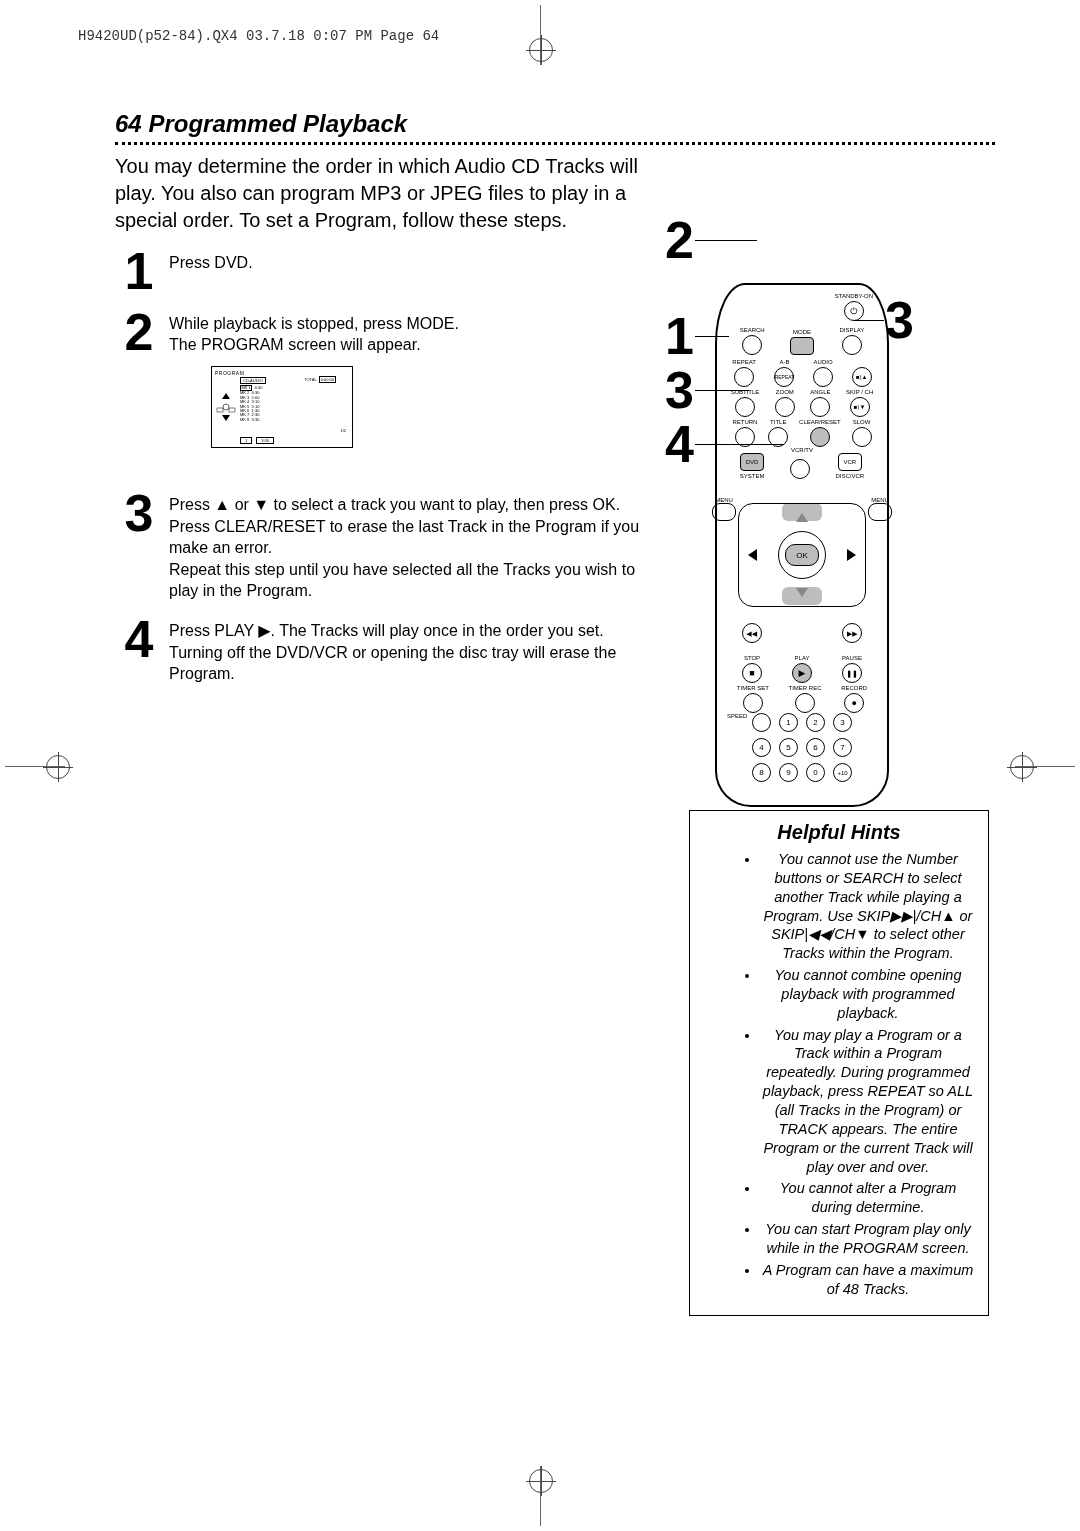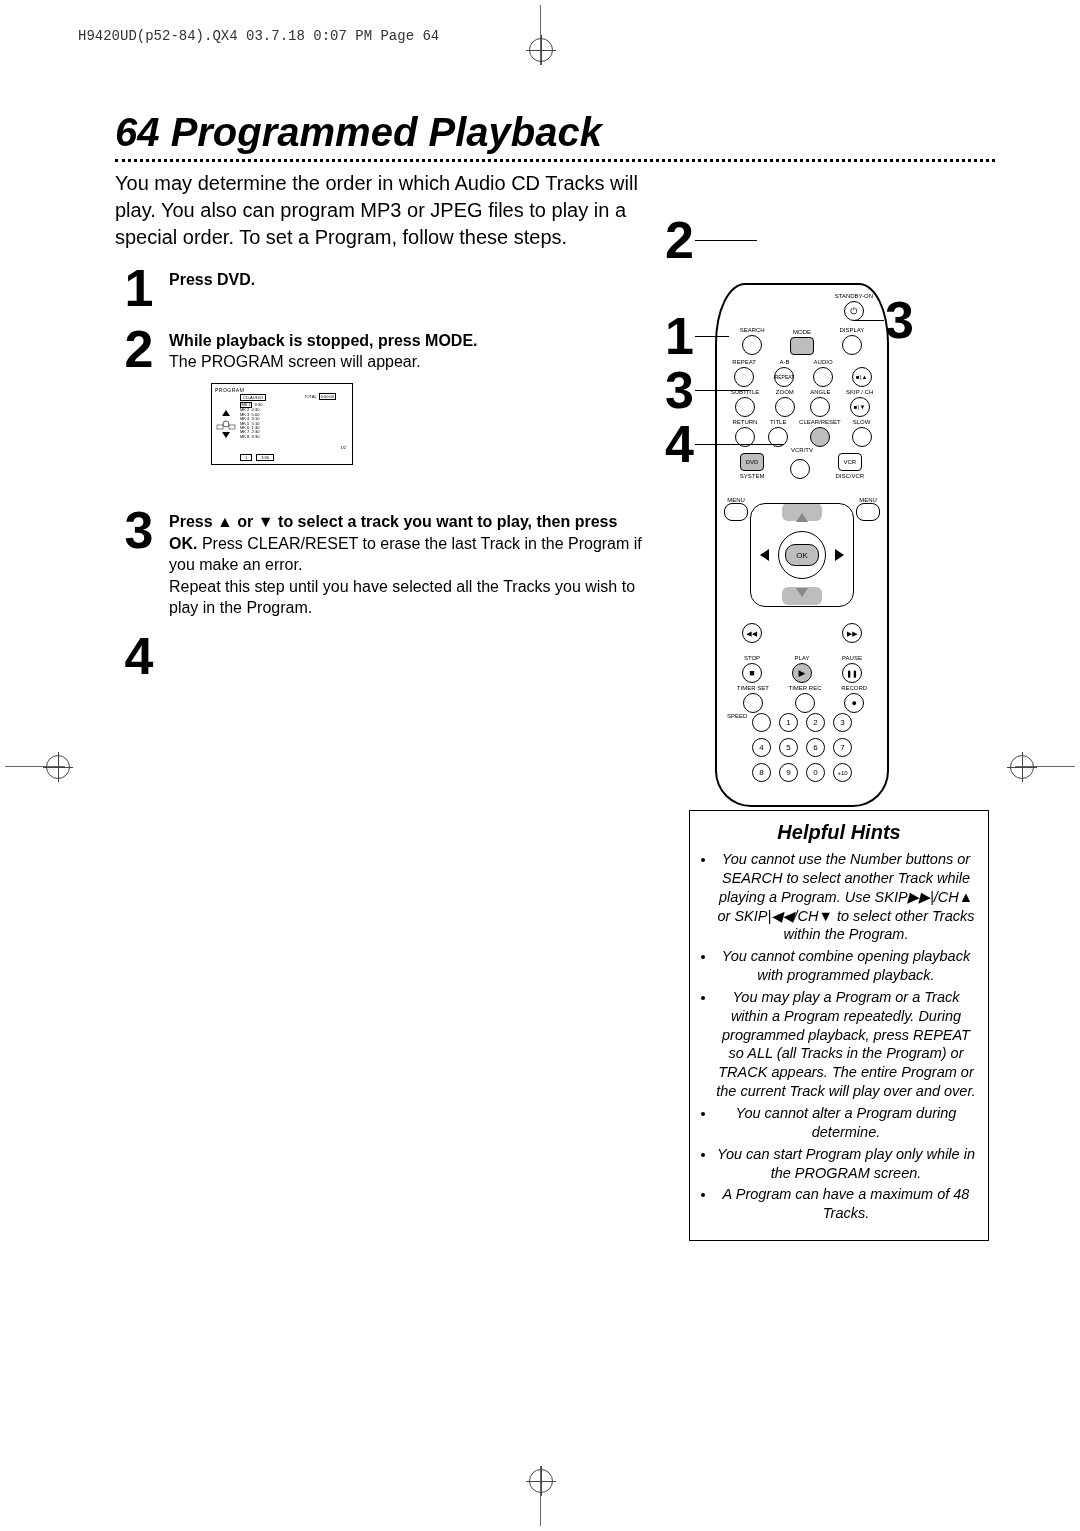--- a/index.html
+++ b/index.html
@@ -78,21 +78,21 @@
 
   .content {
     position: absolute;
     left: 115px;
     top: 110px;
     right: 85px;
     bottom: 120px;
   }
 
   .page-title {
-    font-size: 40px;
+    font-size: 24px;
     font-weight: bold;
     font-style: italic;
     margin-bottom: 2px;
   }
   .page-title .num { font-style: italic; }
   .dotted {
     border: none;
     border-top: 3px dotted #000;
     margin: 4px 0 8px 0;
   }
@@ -119,21 +119,21 @@
     flex: none;
     text-align: center;
     margin-right: 6px;
     margin-top: -4px;
   }
   .step .txt {
     font-size: 16px;
     line-height: 1.35;
     flex: 1;
   }
-  .step .txt b { font-weight: bold; }
+  .step .txt b { font-weight: normal; }
 
   .cdbox {
     position: relative;
     margin: 10px 0 6px 42px;
     width: 140px;
     height: 80px;
     border: 1px solid #000;
     font-family: "Helvetica Neue", Arial, sans-serif;
     font-size: 4.5px;
   }
@@ -234,20 +234,21 @@
   .remote .r1 { top: 42px; padding: 0 10px; }
   .remote .r2 { top: 74px; padding: 0 6px; }
   .remote .r3 { top: 104px; padding: 0 6px; }
   .remote .r4 { top: 134px; padding: 0 10px; }
   .remote .r5 { top: 168px; padding: 0 10px; }
   .remote .navring {
     position: absolute;
     left: 50%; top: 218px;
     width: 104px; height: 104px;
     transform: translateX(-50%);
+    padding-left: 24px;
   }
   .navring .outer {
     position: absolute; inset: 0;
     border: 1.2px solid #000; border-radius: 15px;
   }
   .navring .ok {
     position: absolute; left: 50%; top: 50%;
     width: 32px; height: 20px;
     transform: translate(-50%, -50%);
     border: 1.2px solid #000; border-radius: 10px;
@@ -321,21 +322,21 @@
     font-size: 20px;
     font-weight: bold;
   }
   .hints ul {
     margin: 0;
     padding: 0 0 0 14px;
     font-size: 14.5px;
     font-style: italic;
     line-height: 1.3;
   }
-  .hints li { margin-bottom: 3px; }
+  .hints li { margin-bottom: 3px; margin-left: 44px; }
 </style>
 </head>
 <body>
 
 <div class="page">
   <div class="crop-line-top"></div>
   <div class="crop-line-bottom"></div>
   <div class="crop-line-left"></div>
   <div class="crop-line-right"></div>
   <div class="crosshair cross-top"></div>
@@ -405,20 +406,23 @@
       <div class="step" style="margin-top:40px">
         <div class="stepnum">3</div>
         <div class="txt">
           <b>Press ▲ or ▼ to select a track you want to play, then press OK.</b><span> Press CLEAR/RESET to erase the last Track in the Program if you make an error.</span><br>
           <span>Repeat this step until you have selected all the Tracks you wish to play in the Program.</span>
         </div>
       </div>
 
       <div class="step">
         <div class="stepnum">4</div>
+        <div class="txt">
+          <b>Press PLAY ▶.</b><span> The Tracks will play once in the order you set. Turning off the DVD/VCR or opening the disc tray will erase the Program.</span>
+        </div>
       </div>
     </div>
 
     <div class="remote">
       <div class="row standby">
         <div class="rbtn">
           <div class="lbl">STANDBY-ON</div>
           <div class="c">⏻</div>
         </div>
       </div>

